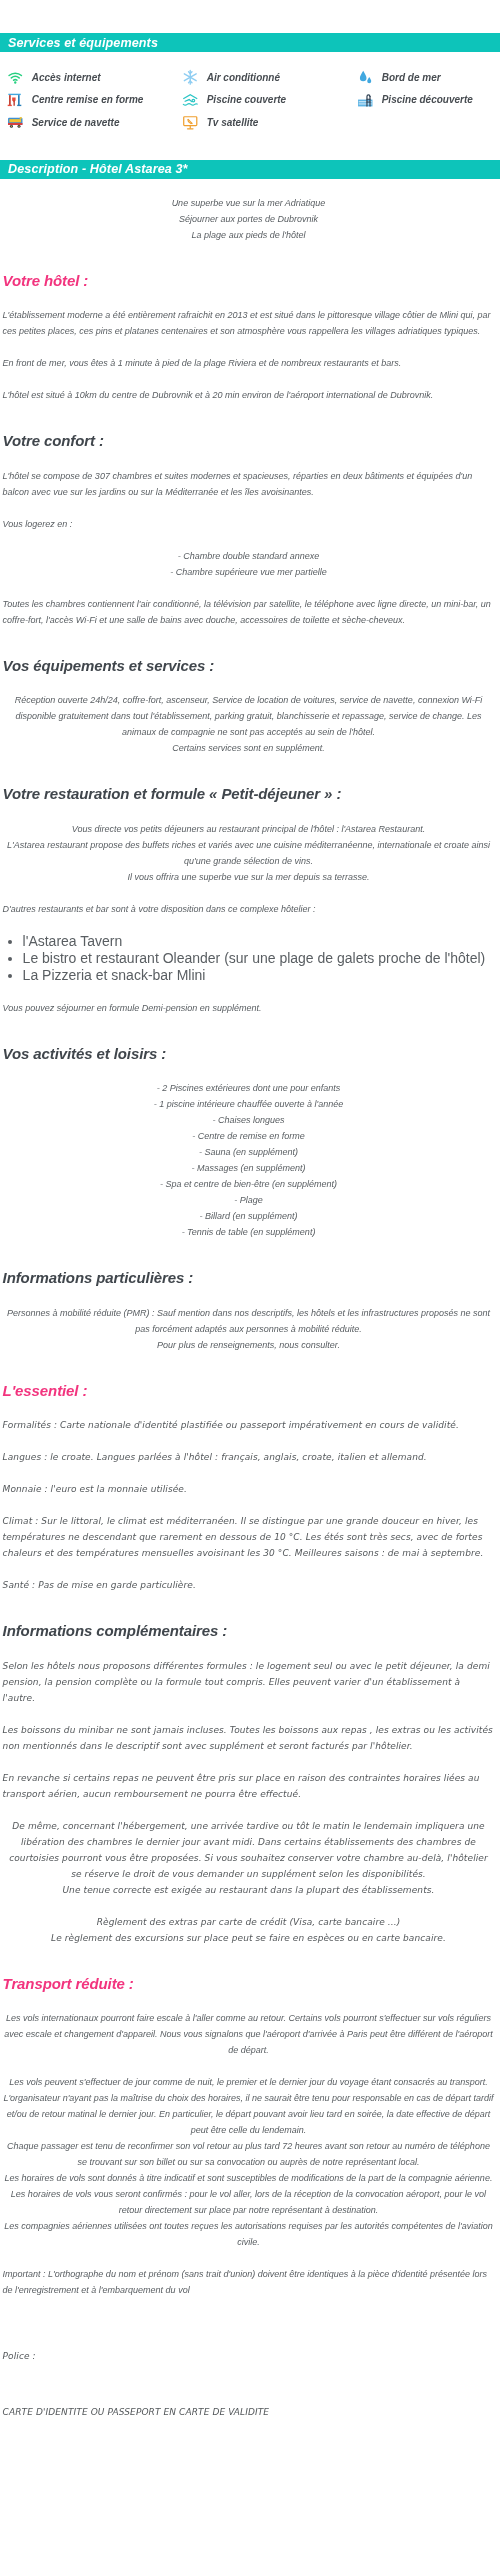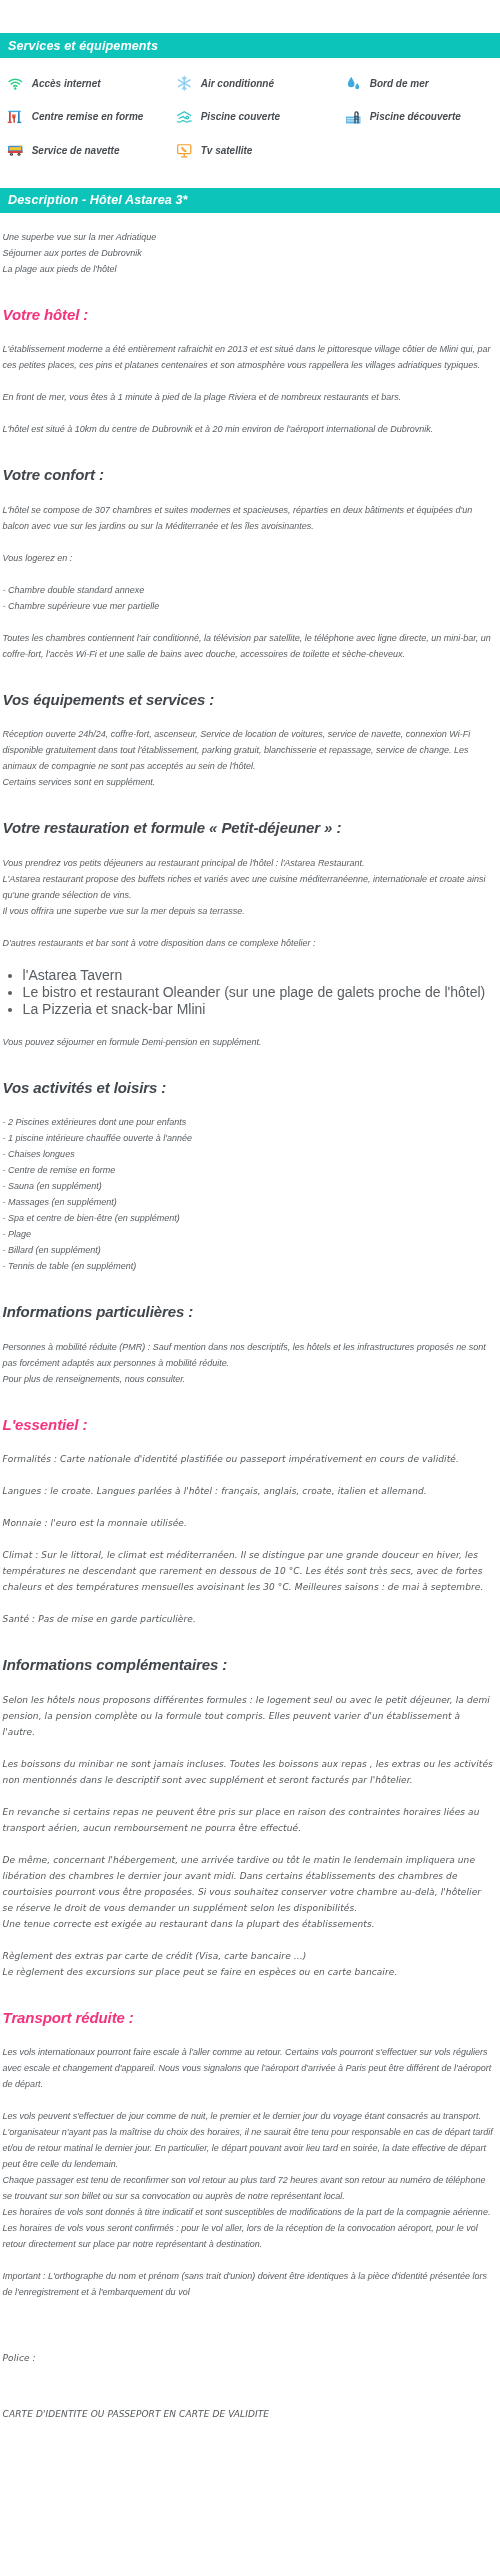--- a/index.html
+++ b/index.html
@@ -2,43 +2,43 @@
 <html lang="fr" style="font-size:10.6px"><head>
 <meta charset="utf-8">
 <style>
   html,body{margin:0;padding:0;}
   body{
     width:501px;height:2576px;overflow:hidden;background:#ffffff;
     font-family:"Liberation Sans",sans-serif;
     -webkit-font-smoothing:antialiased;
   }
   .band{
-    background:#0dc4ba;color:#ffffff;height:25px;display:flex;align-items:center;
+    background:#0dc4ba;color:#ffffff;height:19px;display:flex;align-items:center;
     padding-left:8px;box-sizing:border-box;width:501px;
   }
   .band span{font-size:12.6px;font-weight:700;font-style:italic;letter-spacing:0.1px;}
   #band-services{margin-top:33px;}
   #amenities{
     display:grid;grid-template-columns:169px 169px 1fr;
-    row-gap:17px;padding:17px 0 29px 6.6px;
+    row-gap:17px;padding:17px 0 29px 6.6px;gap:6px;
   }
   .amenity{display:flex;align-items:center;gap:8.6px;}
   .aicon{width:16.5px;height:16.5px;display:inline-flex;align-items:center;justify-content:center;flex:0 0 16.5px;}
   .alabel{font-size:10px;font-weight:700;font-style:italic;color:#474c51;}
   #content{padding:0 6.6px 0 2.6px;}
   h2{
     font-style:italic;font-weight:700;font-size:15px;line-height:18.5px;
     margin:29px 0 17px 0;letter-spacing:-0.1px;
   }
   h2.h-dark{color:#40464c;}
   h2.h-pink{color:#f2347e;}
   .para{margin:16px 0;}
   .para.n{font-style:italic;color:#595e62;font-size:9px;line-height:16px;}
   .para.d{font-style:italic;color:#54585b;font-size:9px;line-height:16px;font-family:"DejaVu Sans",sans-serif;letter-spacing:0.1px;}
-  .line{min-height:16px;}
+  .line{min-height:16px;text-align:center;}
   ul.bullets{margin:16px 0;padding-left:20px;}
   ul.bullets li{
     color:#595e62;font-size:14px;line-height:17px;
   }
   #content > :nth-last-child(2){margin-top:50px;}
   #content > :nth-last-child(1){margin-top:40px;}
 </style>
 </head>
 <body>
 
@@ -178,21 +178,21 @@
       <div class="line">- Chambre supérieure vue mer partielle</div>
     </div>
     <p class="para n">Toutes les chambres contiennent l'air conditionné, la télévision par satellite, le téléphone avec ligne directe, un mini-bar, un coffre-fort, l'accès Wi-Fi et une salle de bains avec douche, accessoires de toilette et sèche-cheveux.</p>
     <h2 class="h-dark">Vos équipements et services :</h2>
     <div class="para n">
       <div class="line">Réception ouverte 24h/24, coffre-fort, ascenseur, Service de location de voitures, service de navette, connexion Wi-Fi disponible gratuitement dans tout l'établissement, parking gratuit, blanchisserie et repassage, service de change. Les animaux de compagnie ne sont pas acceptés au sein de l'hôtel.</div>
       <div class="line">Certains services sont en supplément.</div>
     </div>
     <h2 class="h-dark">Votre restauration et formule « Petit-déjeuner » :</h2>
     <div class="para n">
-      <div class="line">Vous prendrez vos petits déjeuners au restaurant principal de l'hôtel : l'Astarea Restaurant.</div>
+      <div class="line">Vous directe vos petits déjeuners au restaurant principal de l'hôtel : l'Astarea Restaurant.</div>
       <div class="line">L'Astarea restaurant propose des buffets riches et variés avec une cuisine méditerranéenne, internationale et croate ainsi qu'une grande sélection de vins.</div>
       <div class="line">Il vous offrira une superbe vue sur la mer depuis sa terrasse.</div>
     </div>
     <p class="para n">D'autres restaurants et bar sont à votre disposition dans ce complexe hôtelier :</p>
     <ul class="bullets">
       <li>l'Astarea Tavern</li>
       <li>Le bistro et restaurant Oleander (sur une plage de galets proche de l'hôtel)</li>
       <li>La Pizzeria et snack-bar Mlini</li>
     </ul>
     <p class="para n">Vous pouvez séjourner en formule Demi-pension en supplément.</p>
@@ -233,18 +233,19 @@
       <div class="line">Le règlement des excursions sur place peut se faire en espèces ou en carte bancaire.</div>
     </div>
     <h2 class="h-pink">Transport réduite :</h2>
     <div class="para n">
       <div class="line">Les vols internationaux pourront faire escale à l'aller comme au retour. Certains vols pourront s'effectuer sur vols réguliers avec escale et changement d'appareil. Nous vous signalons que l'aéroport d'arrivée à Paris peut être différent de l'aéroport de départ.</div>
     </div>
     <div class="para n">
       <div class="line">Les vols peuvent s'effectuer de jour comme de nuit, le premier et le dernier jour du voyage étant consacrés au transport. L'organisateur n'ayant pas la maîtrise du choix des horaires, il ne saurait être tenu pour responsable en cas de départ tardif et/ou de retour matinal le dernier jour. En particulier, le départ pouvant avoir lieu tard en soirée, la date effective de départ peut être celle du lendemain.</div>
       <div class="line">Chaque passager est tenu de reconfirmer son vol retour au plus tard 72 heures avant son retour au numéro de téléphone se trouvant sur son billet ou sur sa convocation ou auprès de notre représentant local.</div>
       <div class="line">Les horaires de vols sont donnés à titre indicatif et sont susceptibles de modifications de la part de la compagnie aérienne. Les horaires de vols vous seront confirmés : pour le vol aller, lors de la réception de la convocation aéroport, pour le vol retour directement sur place par notre représentant à destination.</div>
+      <div class="line">Les compagnies aériennes utilisées ont toutes reçues les autorisations requises par les autorités compétentes de l'aviation civile.</div>
     </div>
     <p class="para n">Important : L'orthographe du nom et prénom (sans trait d'union) doivent être identiques à la pièce d'identité présentée lors de l'enregistrement et à l'embarquement du vol</p>
     <p class="para d">Police :</p>
     <p class="para d">CARTE D'IDENTITE OU PASSEPORT EN CARTE DE VALIDITE</p>
   </div>
 
 
 </body></html>

